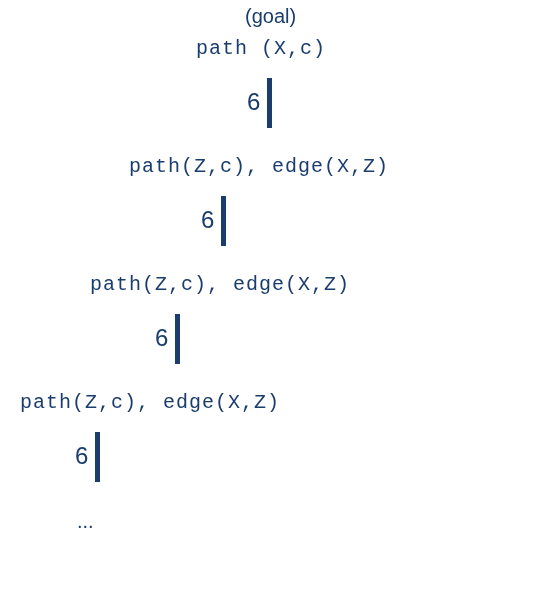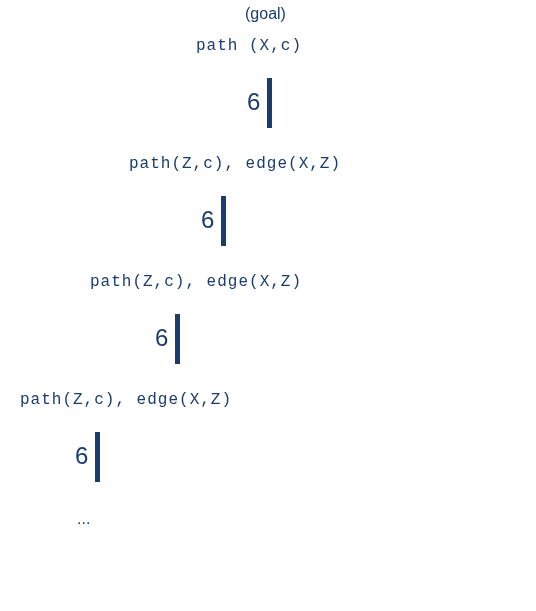--- a/index.html
+++ b/index.html
@@ -10,21 +10,21 @@
     body {
       width: 536px;
       height: 611px;
       background: white;
       font-family: Arial, Helvetica, sans-serif;
       position: relative;
       overflow: hidden;
     }
     .node-label {
       position: absolute;
-      font-size: 16px;
+      font-size: 20px;
       color: #1a3d6e;
     }
     .goal-label {
       font-family: Arial, Helvetica, sans-serif;
     }
     .code {
       font-family: 'Courier New', Courier, monospace;
       letter-spacing: 1px;
     }
     .edge-line {

